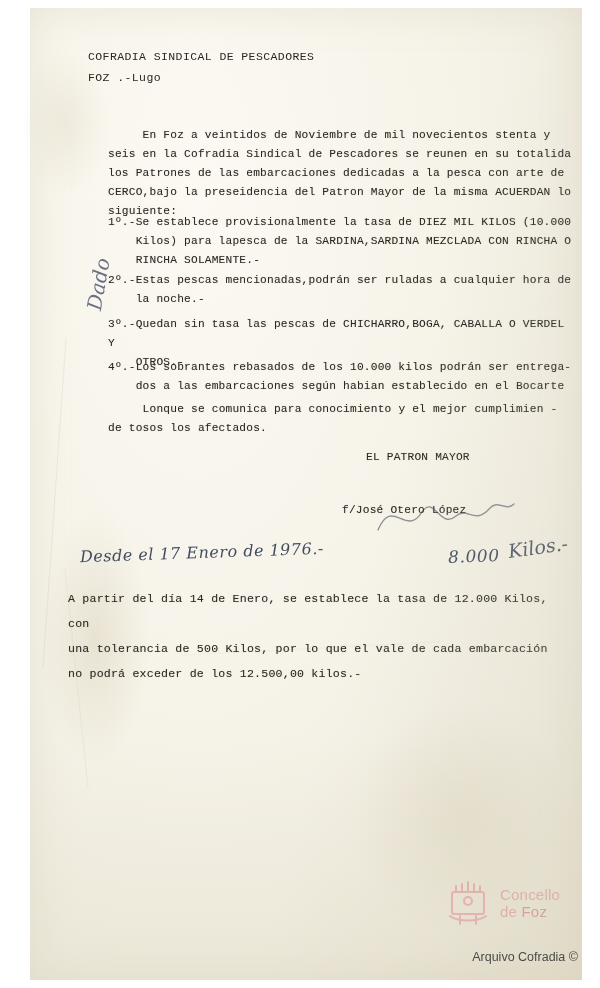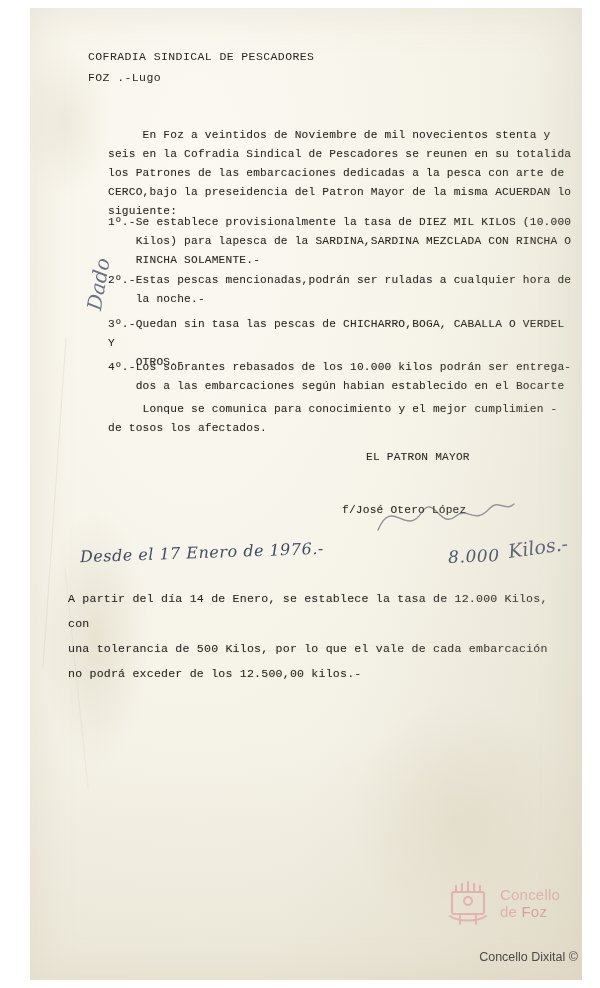--- a/index.html
+++ b/index.html
@@ -223,14 +223,14 @@
         <path d="M14,36 L14,44 M30,36 L30,44" stroke="#e7a2ab" stroke-width="2" stroke-linecap="round"></path>
       </svg>
       <div class="logo-text">
         <div>Concello</div>
         <div><span>de </span><span class="b">Foz</span></div>
       </div>
     </div>
 
   </div>
 
-  <div class="archive-line">Concello Dixital ©</div>
+  <div class="archive-line">Arquivo Cofradia ©</div>
 </div>
 
 </body></html>

